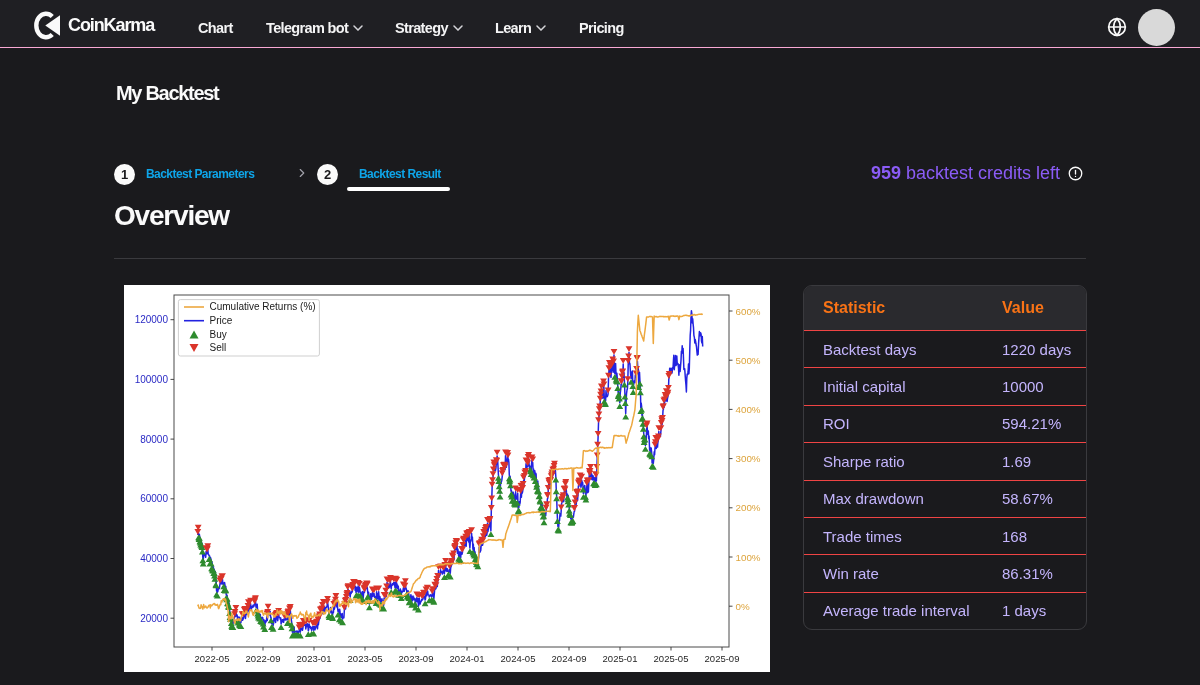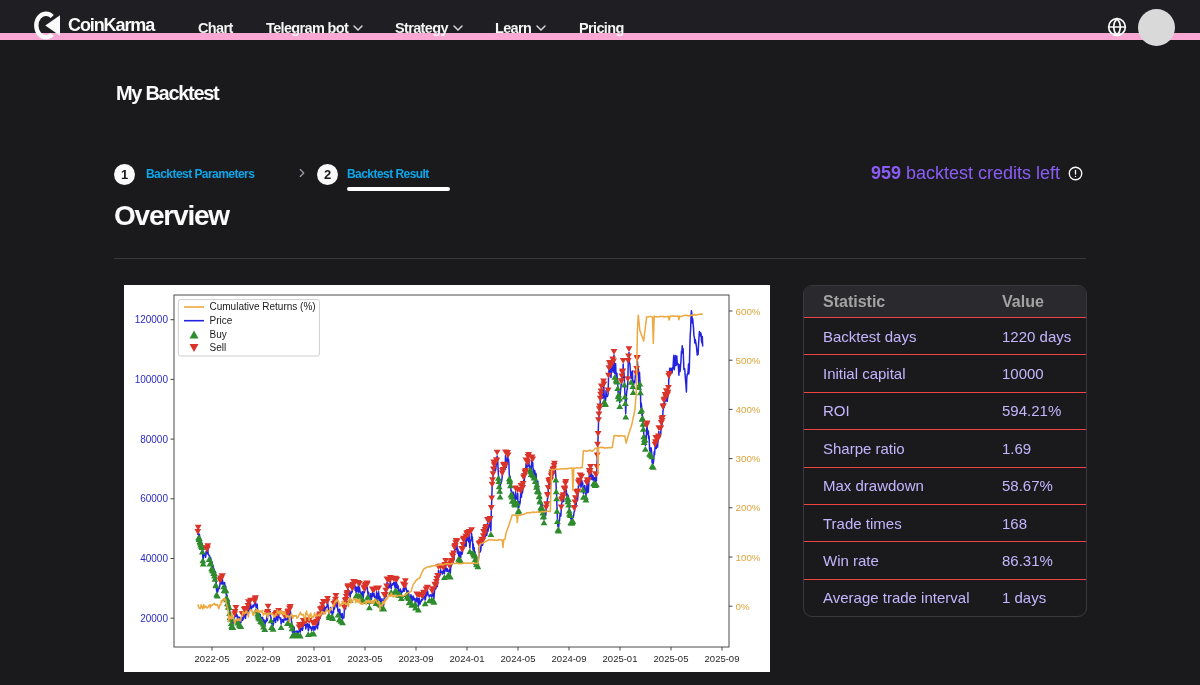--- a/index.html
+++ b/index.html
@@ -1,36 +1,36 @@
 <!DOCTYPE html>
 <html><head>
 <meta charset="utf-8">
 <style>
 * { margin:0; padding:0; box-sizing:border-box; }
 html,body { width:1200px; height:685px; background:#1a1a1d; font-family:"Liberation Sans",sans-serif; overflow:hidden; }
-#hdr { position:absolute; left:0; top:0; width:1200px; height:40px; background:#1f1f23; border-bottom:7px solid #f9a8d4; }
+#hdr { position:absolute; left:0; top:0; width:1200px; height:48px; background:#1f1f23; border-bottom:1px solid #f9a8d4; }
 #logo { position:absolute; left:34px; top:11px; }
 #brand { position:absolute; left:68px; top:15px; font-size:18px; font-weight:700; color:#fafafa; letter-spacing:-1.1px; }
 .nav { position:absolute; top:20px; font-size:14.5px; font-weight:700; letter-spacing:-0.65px; color:#f4f4f5; white-space:nowrap; }
 .car { display:inline-block; margin-left:5px; position:relative; top:-2px; }
 #globe { position:absolute; left:1107px; top:16.5px; }
 #avatar { position:absolute; left:1138px; top:9px; width:37px; height:37px; border-radius:50%; background:#d9d9d9; }
 #title { position:absolute; left:116px; top:82px; font-size:20px; font-weight:700; color:#fafafa; letter-spacing:-1.3px; }
 .stepc { position:absolute; top:164px; width:21px; height:21px; border-radius:50%; background:#fafafa; color:#18181b; font-size:13px; font-weight:700; text-align:center; line-height:21px; }
 .stepl { position:absolute; top:167px; font-size:12px; font-weight:700; letter-spacing:-0.55px; color:#0ea5e9; }
 #chev { position:absolute; left:295px; top:166px; }
 #stepbar { position:absolute; left:346.5px; top:187px; width:103px; height:3.5px; background:#ffffff; border-radius:2px; }
 #credits { position:absolute; top:163px; right:117px; font-size:18px; color:#8b5cf6; }
 #credits b { font-weight:700; }
 #credits svg { position:relative; top:2px; margin-left:8px; }
 #ov { position:absolute; left:114px; top:200px; font-size:28px; font-weight:700; color:#fafafa; letter-spacing:-1.2px; }
 #rule { position:absolute; left:114px; top:258px; width:972px; height:1px; background:#3a3a3e; }
 #chart { position:absolute; left:124px; top:285px; width:646px; height:387px; }
 #stat { position:absolute; left:803px; top:285px; width:284px; border:1px solid #3a3a3e; border-radius:9px; overflow:hidden; border-collapse:separate; border-spacing:0; }
-#stat th { background:#2a2a2e; color:#a3a3a3; font-size:16px; font-weight:700; text-align:left; height:31px; padding:0; }
+#stat th { background:#2a2a2e; color:#f97316; font-size:16px; font-weight:700; text-align:left; height:44px; padding:0; }
 #stat th.k, #stat td.k { padding-left:19px; width:198px; }
 #stat td { color:#c4b5fd; font-size:15px; font-weight:400; height:37.4px; border-top:1px solid #ef4444; padding:0; }
 </style>
 </head>
 <body>
 <div id="hdr">
   <svg id="logo" width="26" height="29" viewBox="0 0 26 29">
     <path d="M18.24 5.54 A 9.7 11.7 0 1 0 18.24 23.46" fill="none" stroke="#fafafa" stroke-width="4.4" stroke-linecap="butt"></path>
     <path d="M26 4.3 L26 24.7 L11.3 14.5 Z" fill="#fafafa"></path>
   </svg>
@@ -55,21 +55,21 @@
 </div>
 
 <div id="title">My Backtest</div>
 
 <div class="stepc" style="left:114px">1</div>
 <div class="stepl" style="left:146px">Backtest Parameters</div>
 <svg id="chev" width="14" height="14" viewBox="0 0 24 24">
     <path d="M9 6l6 6-6 6" stroke="#a1a1aa" stroke-width="2" fill="none" stroke-linecap="round" stroke-linejoin="round"></path>
   </svg>
 <div class="stepc" style="left:317px">2</div>
-<div class="stepl" style="left:347px">Backtest Result</div>
+<div class="stepl" style="left:359px">Backtest Result</div>
 <div id="stepbar"></div>
 
 <div id="credits"><b>959</b> backtest credits left<svg width="15" height="15" viewBox="0 0 24 24" fill="none" stroke="#fafafa" stroke-width="2.1" stroke-linecap="round">
       <circle cx="12" cy="12" r="10"></circle>
       <line x1="12" y1="7.2" x2="12" y2="12.8"></line>
       <circle cx="12" cy="16.6" r="1.1" fill="#fafafa" stroke="none"></circle>
     </svg></div>
 
 <div id="ov">Overview</div>
 <div id="rule"></div>

